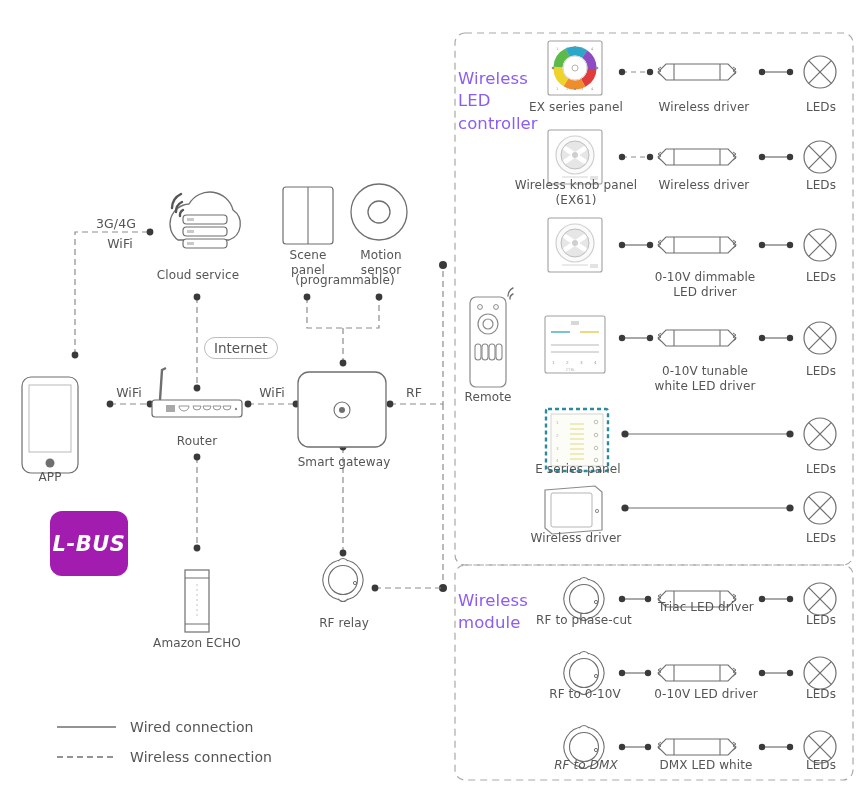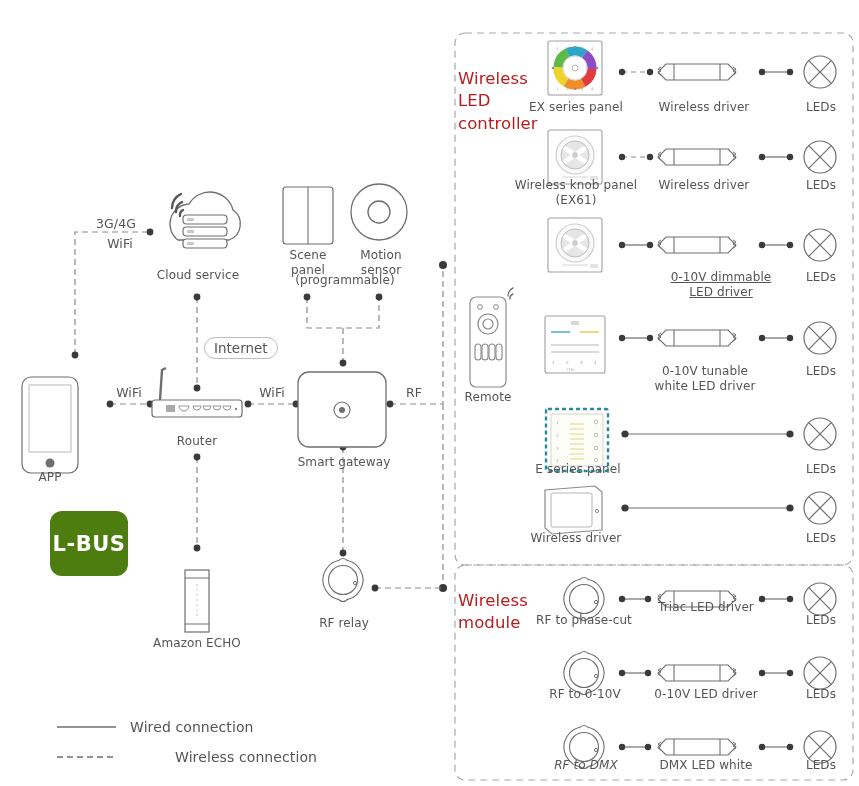--- a/index.html
+++ b/index.html
@@ -2,27 +2,27 @@
 <html><head>
 <meta charset="utf-8">
 <style>
   html,body{margin:0;padding:0;background:#ffffff;}
   body{width:859px;height:786px;position:relative;overflow:hidden;
        font-family:"DejaVu Sans","Liberation Sans",sans-serif;color:#4a4a4a;}
   .stage{position:absolute;left:0;top:0;width:859px;height:786px;}
   svg.layer{position:absolute;left:0;top:0;width:859px;height:786px;overflow:visible;}
   .lbl{position:absolute;font-size:12px;color:#555;line-height:1.22;text-align:center;
        white-space:pre-line;letter-spacing:.1px;}
-  .lbl.big{font-size:16.5px;text-align:left;line-height:1.35;color:#b91c1c;}
+  .lbl.big{font-size:16.5px;text-align:left;line-height:1.35;color:#8b5cf6;}
   .lbl.sm{font-size:12.5px;}
   .lbl.leg{font-size:14px;text-align:left;}
   .internet{position:absolute;border:1px solid #bdbdbd;border-radius:11px;
             padding:2px 9px;font-size:13.5px;color:#555;background:#fff;}
-  .lbus{position:absolute;background:#4d7c0f;border-radius:12px;
-        display:flex;align-items:center;justify-content:center;}
+  .lbus{position:absolute;background:#a21caf;border-radius:12px;
+        display:flex;align-items:center;justify-content:center;font-style:italic;}
   .lbus span{color:#fff;font-weight:bold;font-size:21px;letter-spacing:.5px;
              font-family:"DejaVu Sans","Liberation Sans",sans-serif;}
 </style>
 </head>
 <body>
 
 <div class="stage">
 
   <svg class="layer">
     <defs>
@@ -487,31 +487,31 @@
 
   <div class="lbl sm" style="left:86px;top:216px;width:60px;">3G/4G</div>
   <div class="lbl sm" style="left:90px;top:236px;width:60px;">WiFi</div>
   <div class="lbl sm" style="left:102px;top:385px;width:54px;">WiFi</div>
   <div class="lbl sm" style="left:245px;top:385px;width:54px;">WiFi</div>
   <div class="lbl sm" style="left:394px;top:385px;width:40px;">RF</div>
 
   <div class="lbl" style="left:452px;top:390px;width:72px;">Remote</div>
 
   <div class="lbl leg" style="left:130px;top:719px;width:200px;">Wired connection</div>
-  <div class="lbl leg" style="left:130px;top:749px;width:220px;margin-left:45px;">Wireless connection</div>
+  <div class="lbl leg" style="left:130px;top:749px;width:220px;">Wireless connection</div>
 
   <div class="lbl" style="left:505px;top:100px;width:142px;">EX series panel</div>
   <div class="lbl" style="left:500px;top:178px;width:152px;">Wireless knob panel
 (EX61)</div>
   <div class="lbl" style="left:510px;top:462px;width:136px;">E series panel</div>
   <div class="lbl" style="left:506px;top:531px;width:140px;">Wireless driver</div>
 
   <div class="lbl" style="left:648px;top:100px;width:112px;">Wireless driver</div>
   <div class="lbl" style="left:648px;top:178px;width:112px;">Wireless driver</div>
-  <div class="lbl" style="left:662px;top:270px;width:118px;text-decoration:underline;">0-10V dimmable
+  <div class="lbl" style="left:646px;top:270px;width:118px;">0-10V dimmable
 LED driver</div>
   <div class="lbl" style="left:644px;top:364px;width:122px;">0-10V tunable
 white LED driver</div>
 
   <div class="lbl" style="left:790px;top:100px;width:62px;">LEDs</div>
   <div class="lbl" style="left:790px;top:178px;width:62px;">LEDs</div>
   <div class="lbl" style="left:790px;top:270px;width:62px;">LEDs</div>
   <div class="lbl" style="left:790px;top:364px;width:62px;">LEDs</div>
   <div class="lbl" style="left:790px;top:462px;width:62px;">LEDs</div>
   <div class="lbl" style="left:790px;top:531px;width:62px;">LEDs</div>

